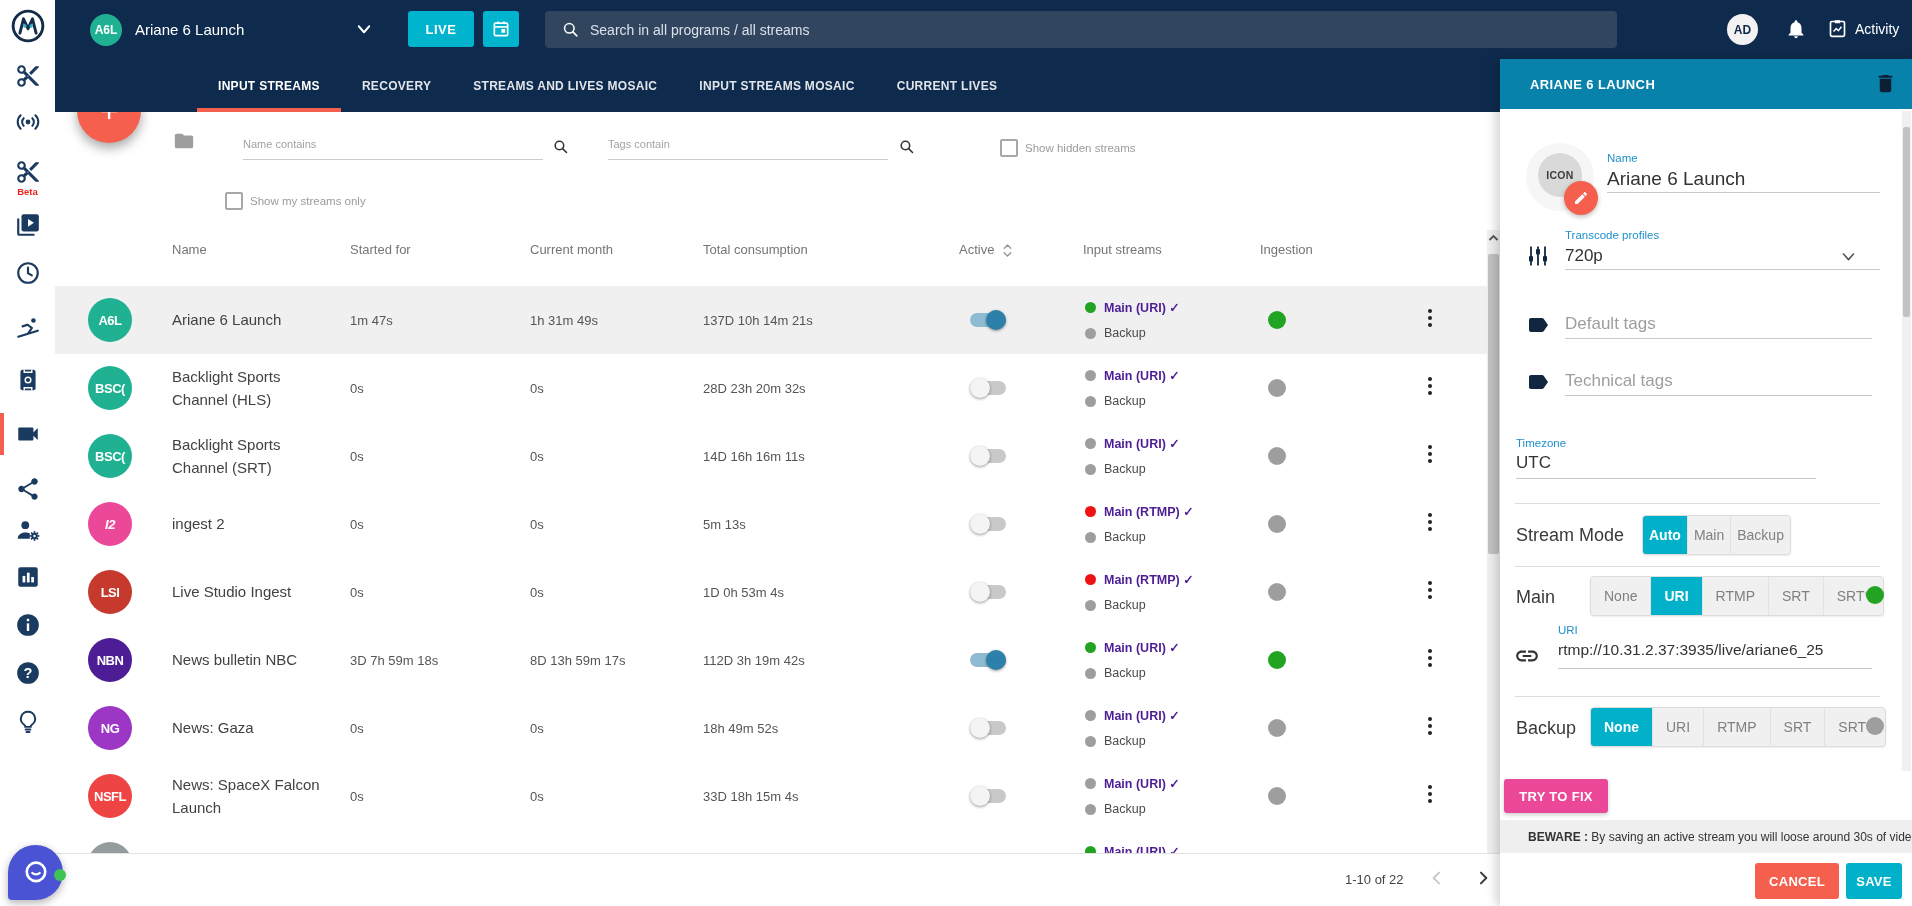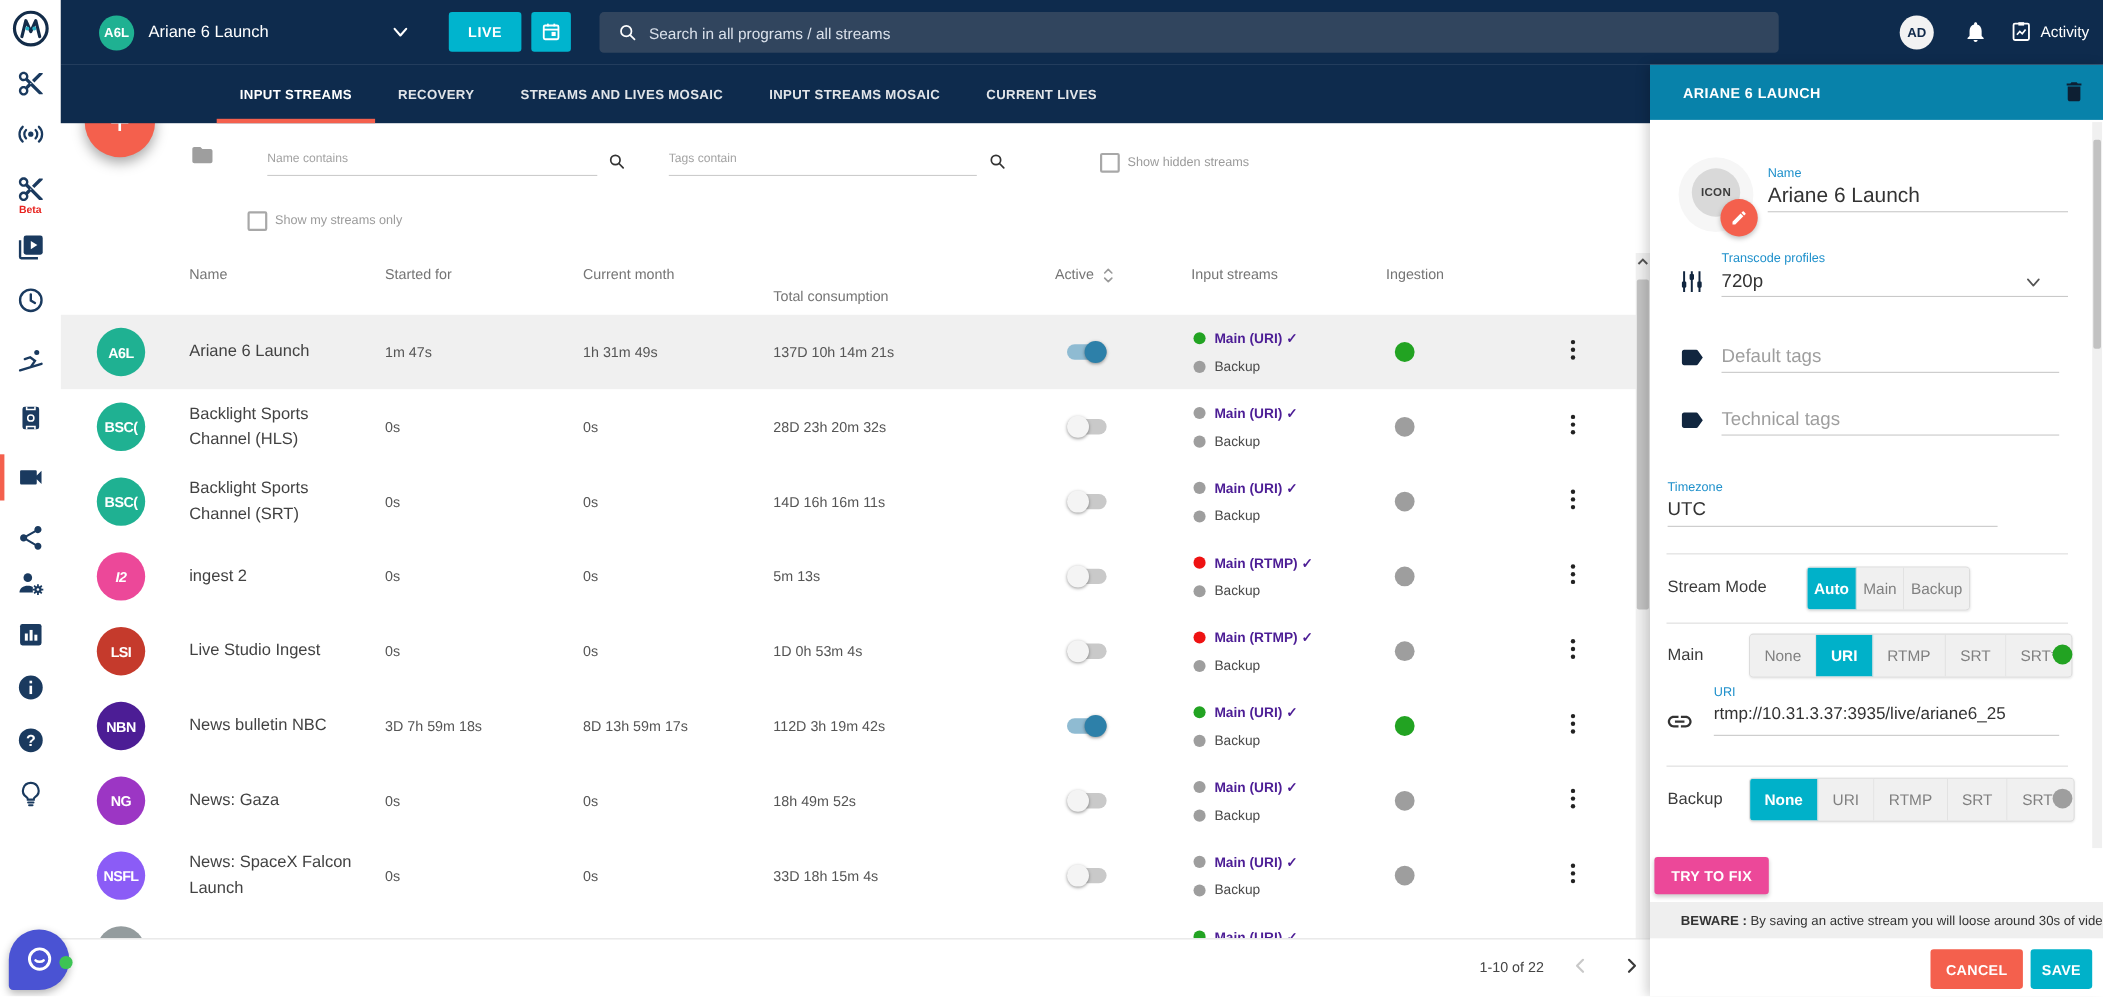--- a/index.html
+++ b/index.html
@@ -86,21 +86,21 @@
   .icon-outer{position:absolute;left:26px;top:84px;width:68px;height:68px;border-radius:50%;background:#f6f6f6;}
   .icon-inner{position:absolute;left:12px;top:10px;width:44px;height:44px;border-radius:50%;background:#d9d9d9;
     display:flex;align-items:center;justify-content:center;font-size:10.5px;font-weight:bold;color:#3c3c3c;letter-spacing:.3px;}
   .edit-badge{position:absolute;left:64px;top:122px;width:34px;height:34px;border-radius:50%;background:#f4604d;
     display:flex;align-items:center;justify-content:center;cursor:pointer;box-shadow:0 2px 5px rgba(0,0,0,.25);}
   .f-label{position:absolute;font-size:11.5px;color:#1e90cb;}
   .f-value{position:absolute;color:#333;}
   .f-line{position:absolute;height:1px;background:#c9c9c9;}
   .f-ph{position:absolute;font-size:17px;color:#9e9e9e;}
   .p-divider{position:absolute;left:15px;right:32px;height:1px;background:#ddd;}
-  .p-label{position:absolute;left:16px;font-size:15px;color:#3a3a3a;}
+  .p-label{position:absolute;left:16px;font-size:18px;color:#3a3a3a;}
   .seg{position:absolute;display:flex;border:1px solid #dcdcdc;border-radius:4px;overflow:hidden;background:#f0f0f0;
     box-shadow:0 1px 2px rgba(0,0,0,.08);}
   .seg button{border:none;background:#f0f0f0;color:#808080;font-size:14px;padding:0 13px;height:38px;
     font-family:inherit;border-right:1px solid #e2e2e2;cursor:pointer;}
   .seg button:last-child{border-right:none;}
   .seg button.wide{padding:0 6px;}
   .seg button.sel{background:#00b1c9;color:#fff;font-weight:bold;}
   .p-dot{position:absolute;left:366px;width:18px;height:18px;border-radius:50%;}
   .try-fix{position:absolute;left:4px;top:720px;width:104px;height:34px;background:#ec4899;border:none;border-radius:3px;
     color:#fff;font-size:13px;font-weight:bold;letter-spacing:.3px;font-family:inherit;cursor:pointer;box-shadow:0 2px 4px rgba(0,0,0,.2);}
@@ -342,21 +342,21 @@
         </svg>
       </span>
     <span class="checkbox" style="left:945px;top:27px;"></span>
     <span class="cb-label" style="left:970px;top:30px;">Show hidden streams</span>
     <span class="checkbox" style="left:170px;top:80px;"></span>
     <span class="cb-label" style="left:195px;top:83px;">Show my streams only</span>
 
     <div class="th" style="left:117px;">Name</div>
     <div class="th" style="left:295px;">Started for</div>
     <div class="th" style="left:475px;">Current month</div>
-    <div class="th" style="left:648px;margin-top:20px;">Total consumption</div>
+    <div class="th" style="left:648px;">Total consumption</div>
     <div class="th" style="left:904px;">Active</div>
     <span class="sort-icon">
         <svg width="13" height="17" viewBox="0 0 14 18" fill="none" stroke="#9a9a9a" stroke-width="1.6" stroke-linecap="round" stroke-linejoin="round">
           <path d="M3.5 6.5L7 3l3.5 3.5"></path>
           <path d="M3.5 11.5L7 15l3.5-3.5"></path>
         </svg>
       </span>
     <div class="th" style="left:1028px;">Input streams</div>
     <div class="th" style="left:1205px;">Ingestion</div>
 
@@ -544,21 +544,21 @@
             </div>
     </div>
     <div class="ingest-dot" style="background: rgb(158, 158, 158);"></div>
     <div class="kebab">
             <span></span>
             <span></span>
             <span></span>
           </div>
   </div>
         <div class="row">
-    <div class="avatar" style="background: #8b5cf6;">NSFL</div>
+    <div class="avatar" style="background: #ef4444;">NSFL</div>
     <div class="c-name">News: SpaceX Falcon Launch</div>
     <div class="c-time c-started">0s</div>
     <div class="c-time c-month">0s</div>
     <div class="c-time c-total">33D 18h 15m 4s</div>
     <div class="toggle off">
             <span class="track"></span>
             <span class="thumb"></span>
           </div>
     <div class="instreams">
       <div class="is-line is-main">
@@ -701,21 +701,21 @@
         <button>SRT*</button>
       </div>
     <span class="p-dot" id="main-status-dot" style="top: 527px; background: rgb(34, 163, 34);"></span>
 
     <span style="position:absolute;left:14px;top:584px;">
         <svg width="26" height="26" viewBox="0 0 24 24" fill="#333">
           <path d="M3.9 12c0-1.71 1.39-3.1 3.1-3.1h4V7H7c-2.76 0-5 2.24-5 5s2.24 5 5 5h4v-1.9H7c-1.71 0-3.1-1.39-3.1-3.1zM8 13h8v-2H8v2zm9-6h-4v1.9h4c1.71 0 3.1 1.39 3.1 3.1s-1.39 3.1-3.1 3.1h-4V17h4c2.76 0 5-2.24 5-5s-2.24-5-5-5z"></path>
         </svg>
       </span>
     <span class="f-label" style="left:58px;top:565px;">URI</span>
-    <span class="f-value" style="left:58px;top:582px;font-size:15.5px;">rtmp://10.31.3.37:3935/live/ariane6_25</span>
+    <span class="f-value" style="left:58px;top:582px;font-size:15.5px;">rtmp://10.31.2.37:3935/live/ariane6_25</span>
     <span class="f-line" style="left:58px;width:314px;top:609px;"></span>
 
     <span class="p-divider" style="top:637px;"></span>
     <span class="p-label" style="top:659px;">Backup</span>
     <div class="seg" id="seg-backup" style="left:90px;top:648px;">
         <button class="sel">None</button>
         <button>URI</button>
         <button>RTMP</button>
         <button>SRT</button>
         <button>SRT*</button>

